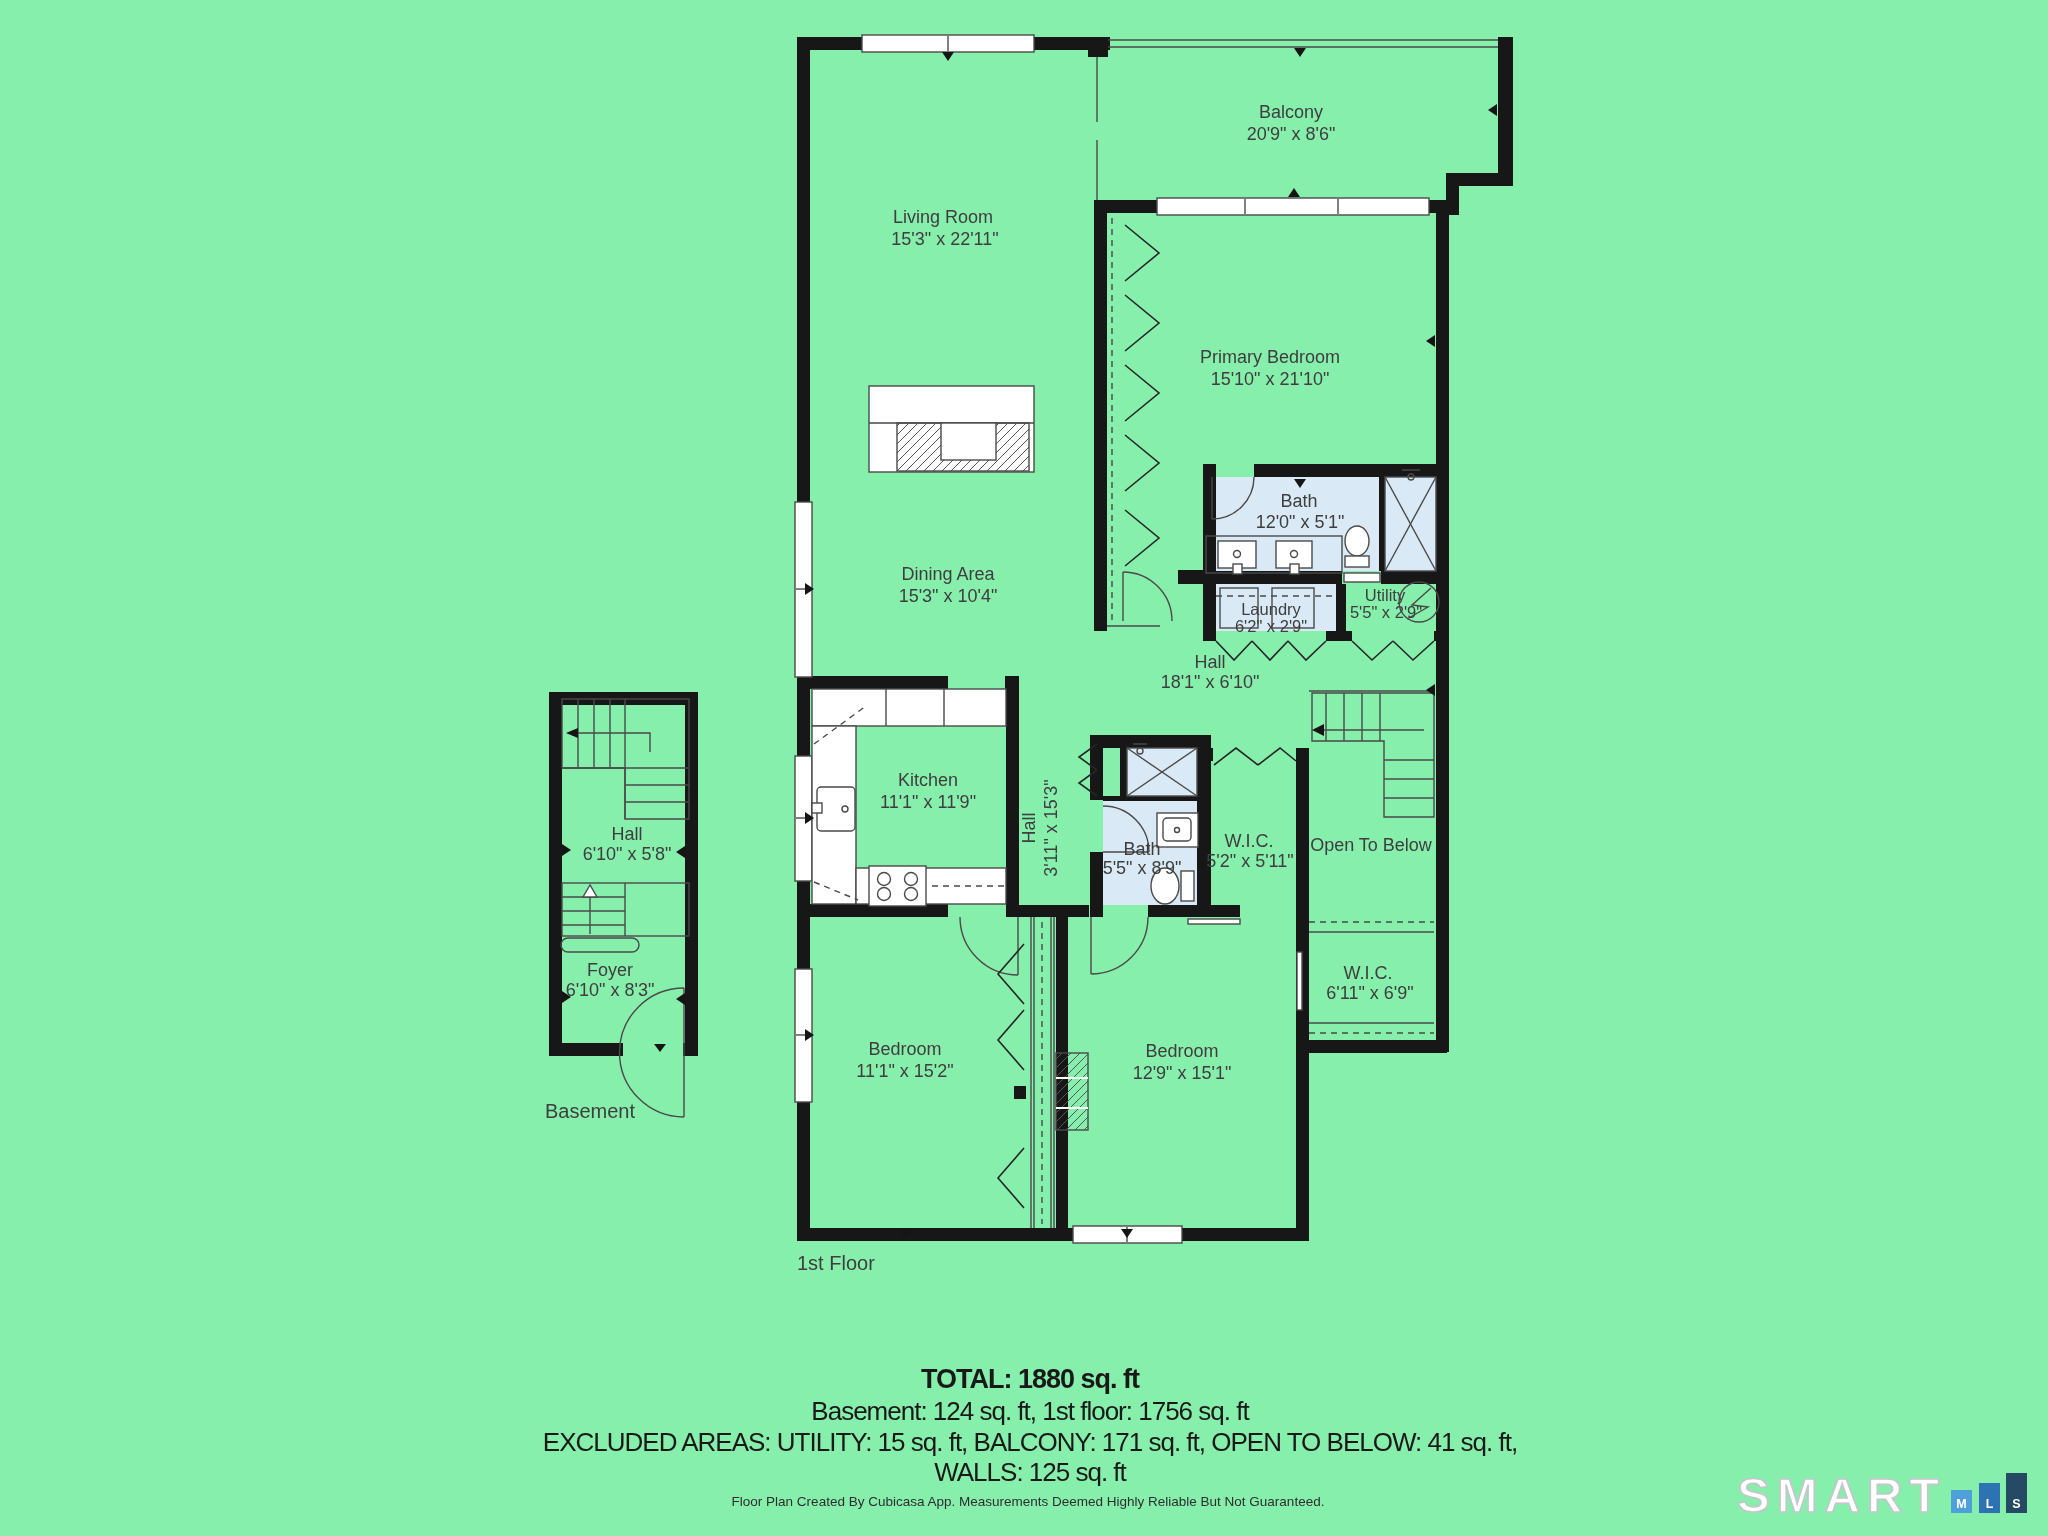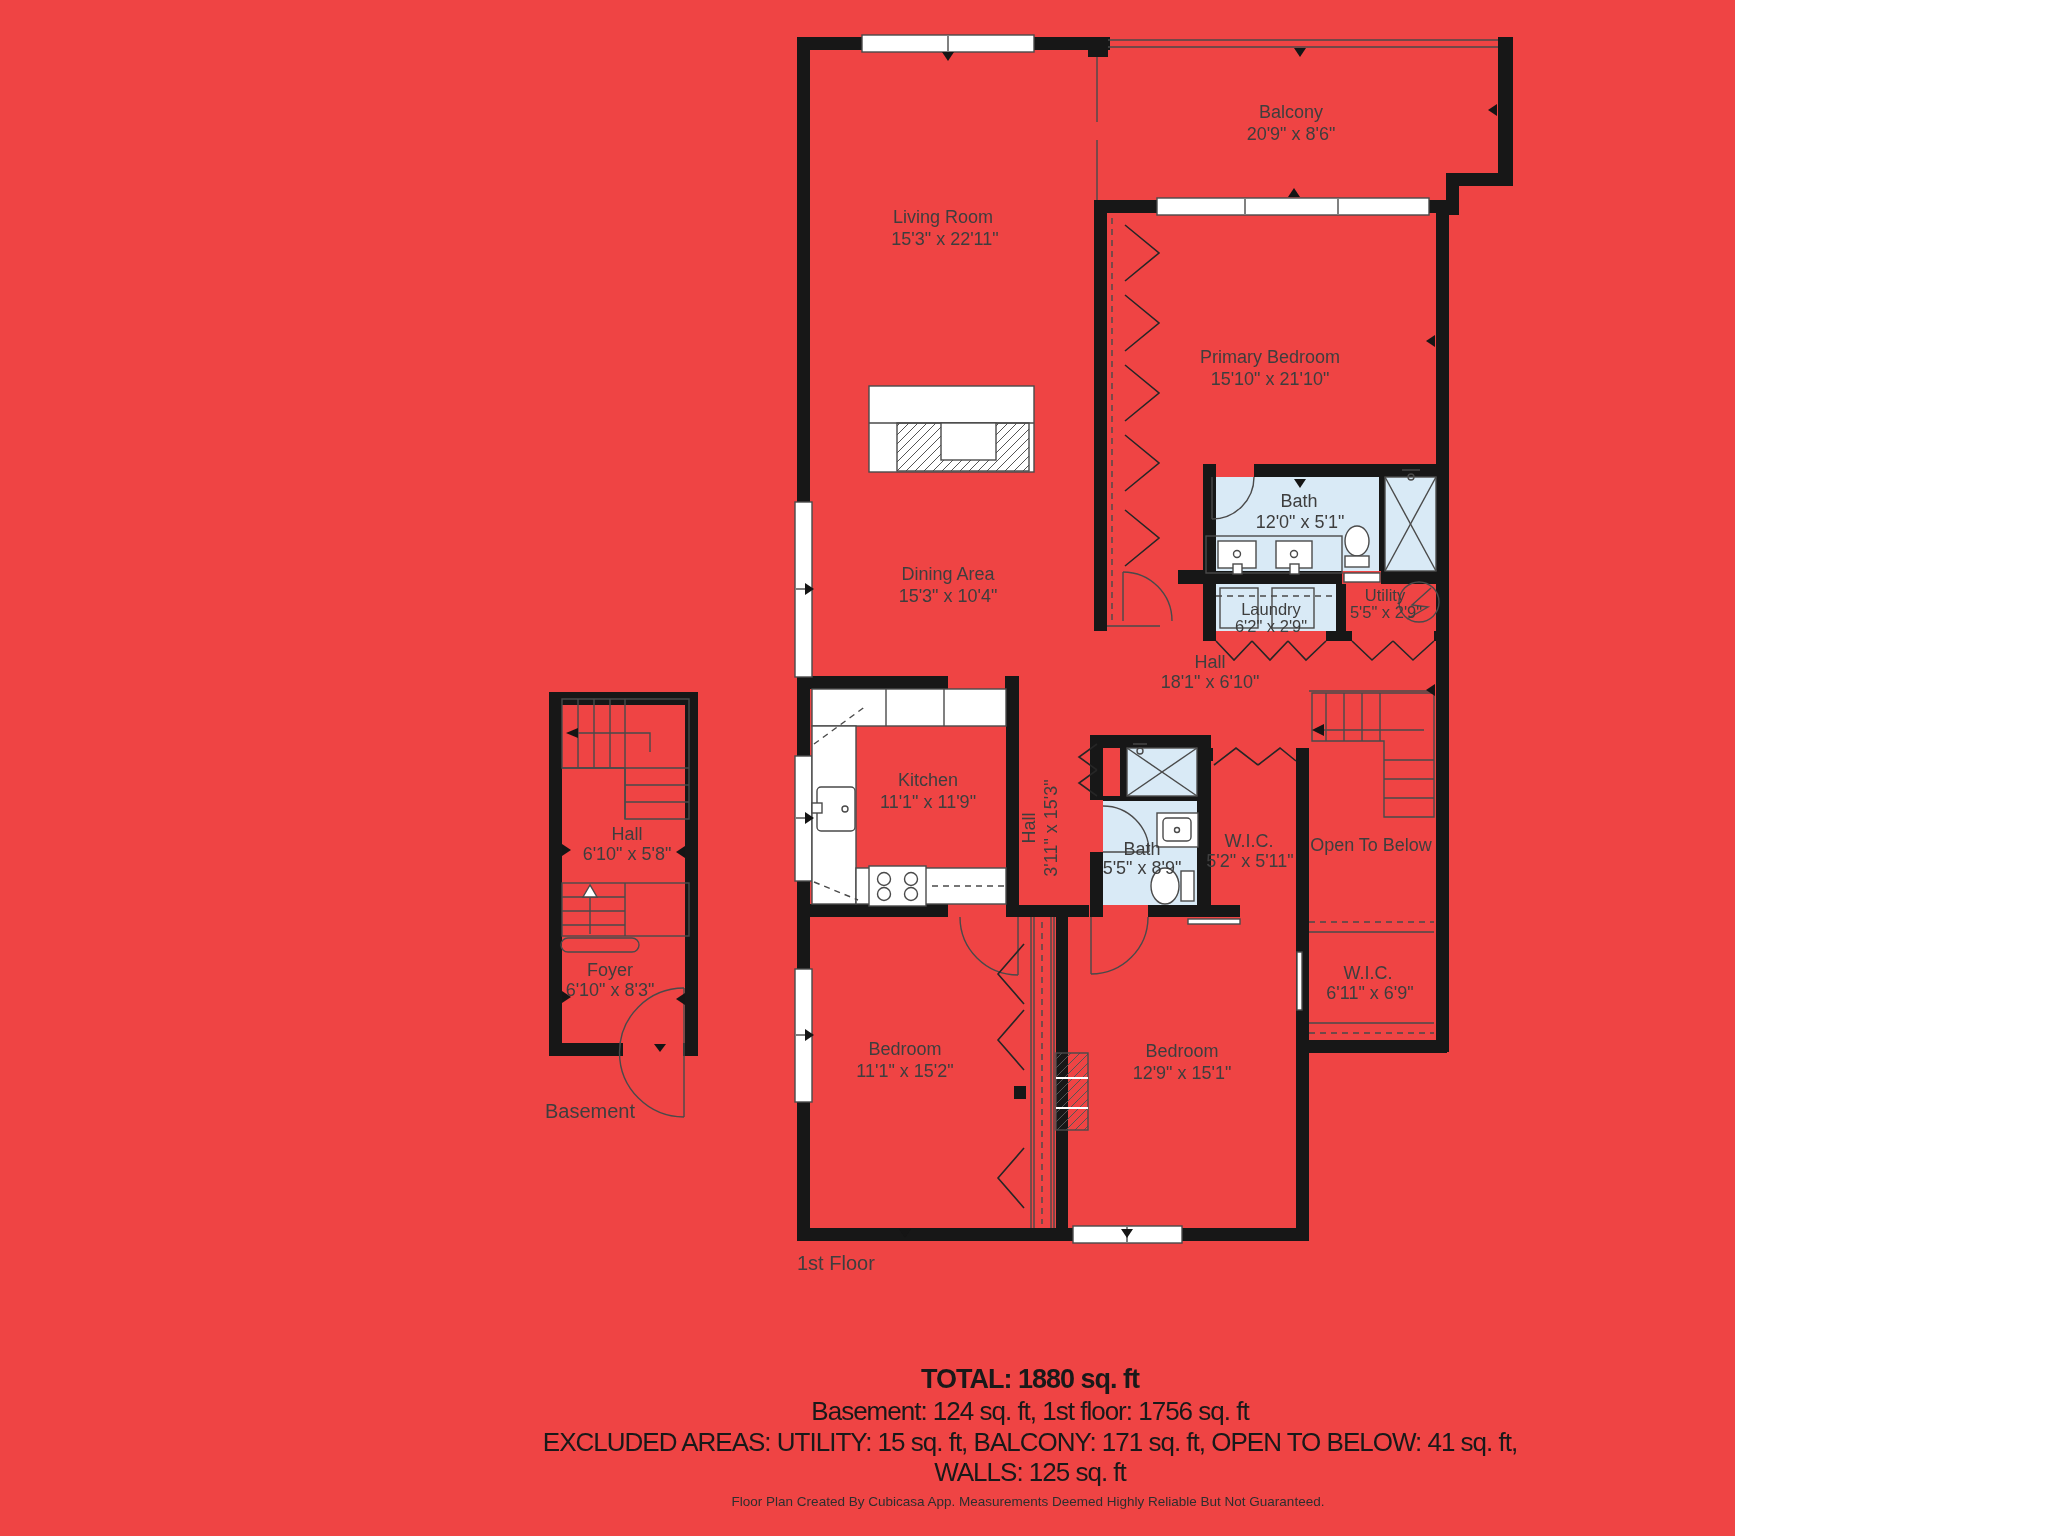--- a/index.html
+++ b/index.html
@@ -1,16 +1,16 @@
 <!DOCTYPE html>
 <html><head>
 <meta charset="utf-8">
 <style>
   html,body{margin:0;padding:0;background:#ffffff;}
-  .stage{position:relative;width:1735px;height:1536px;background:#ef4444;overflow:hidden;
+  .stage{position:relative;width:2048px;height:1536px;background:#86efac;overflow:hidden;
          font-family:"Liberation Sans","DejaVu Sans",sans-serif;}
   svg{display:block;}
   svg text{font-family:"Liberation Sans","DejaVu Sans",sans-serif;}
   .wall{fill:#171717;}
   .thin{fill:none;stroke:#4a4a4a;stroke-width:1.4;}
   .fixt{fill:#ffffff;stroke:#4a4a4a;stroke-width:1.4;}
   .blue{fill:#d9eaf6;}
   .dash{stroke-dasharray:6 5;}
   .zig{fill:none;stroke:#262626;stroke-width:1.6;}
   .lbl{font-size:18px;fill:#3e3e3e;text-anchor:middle;}

